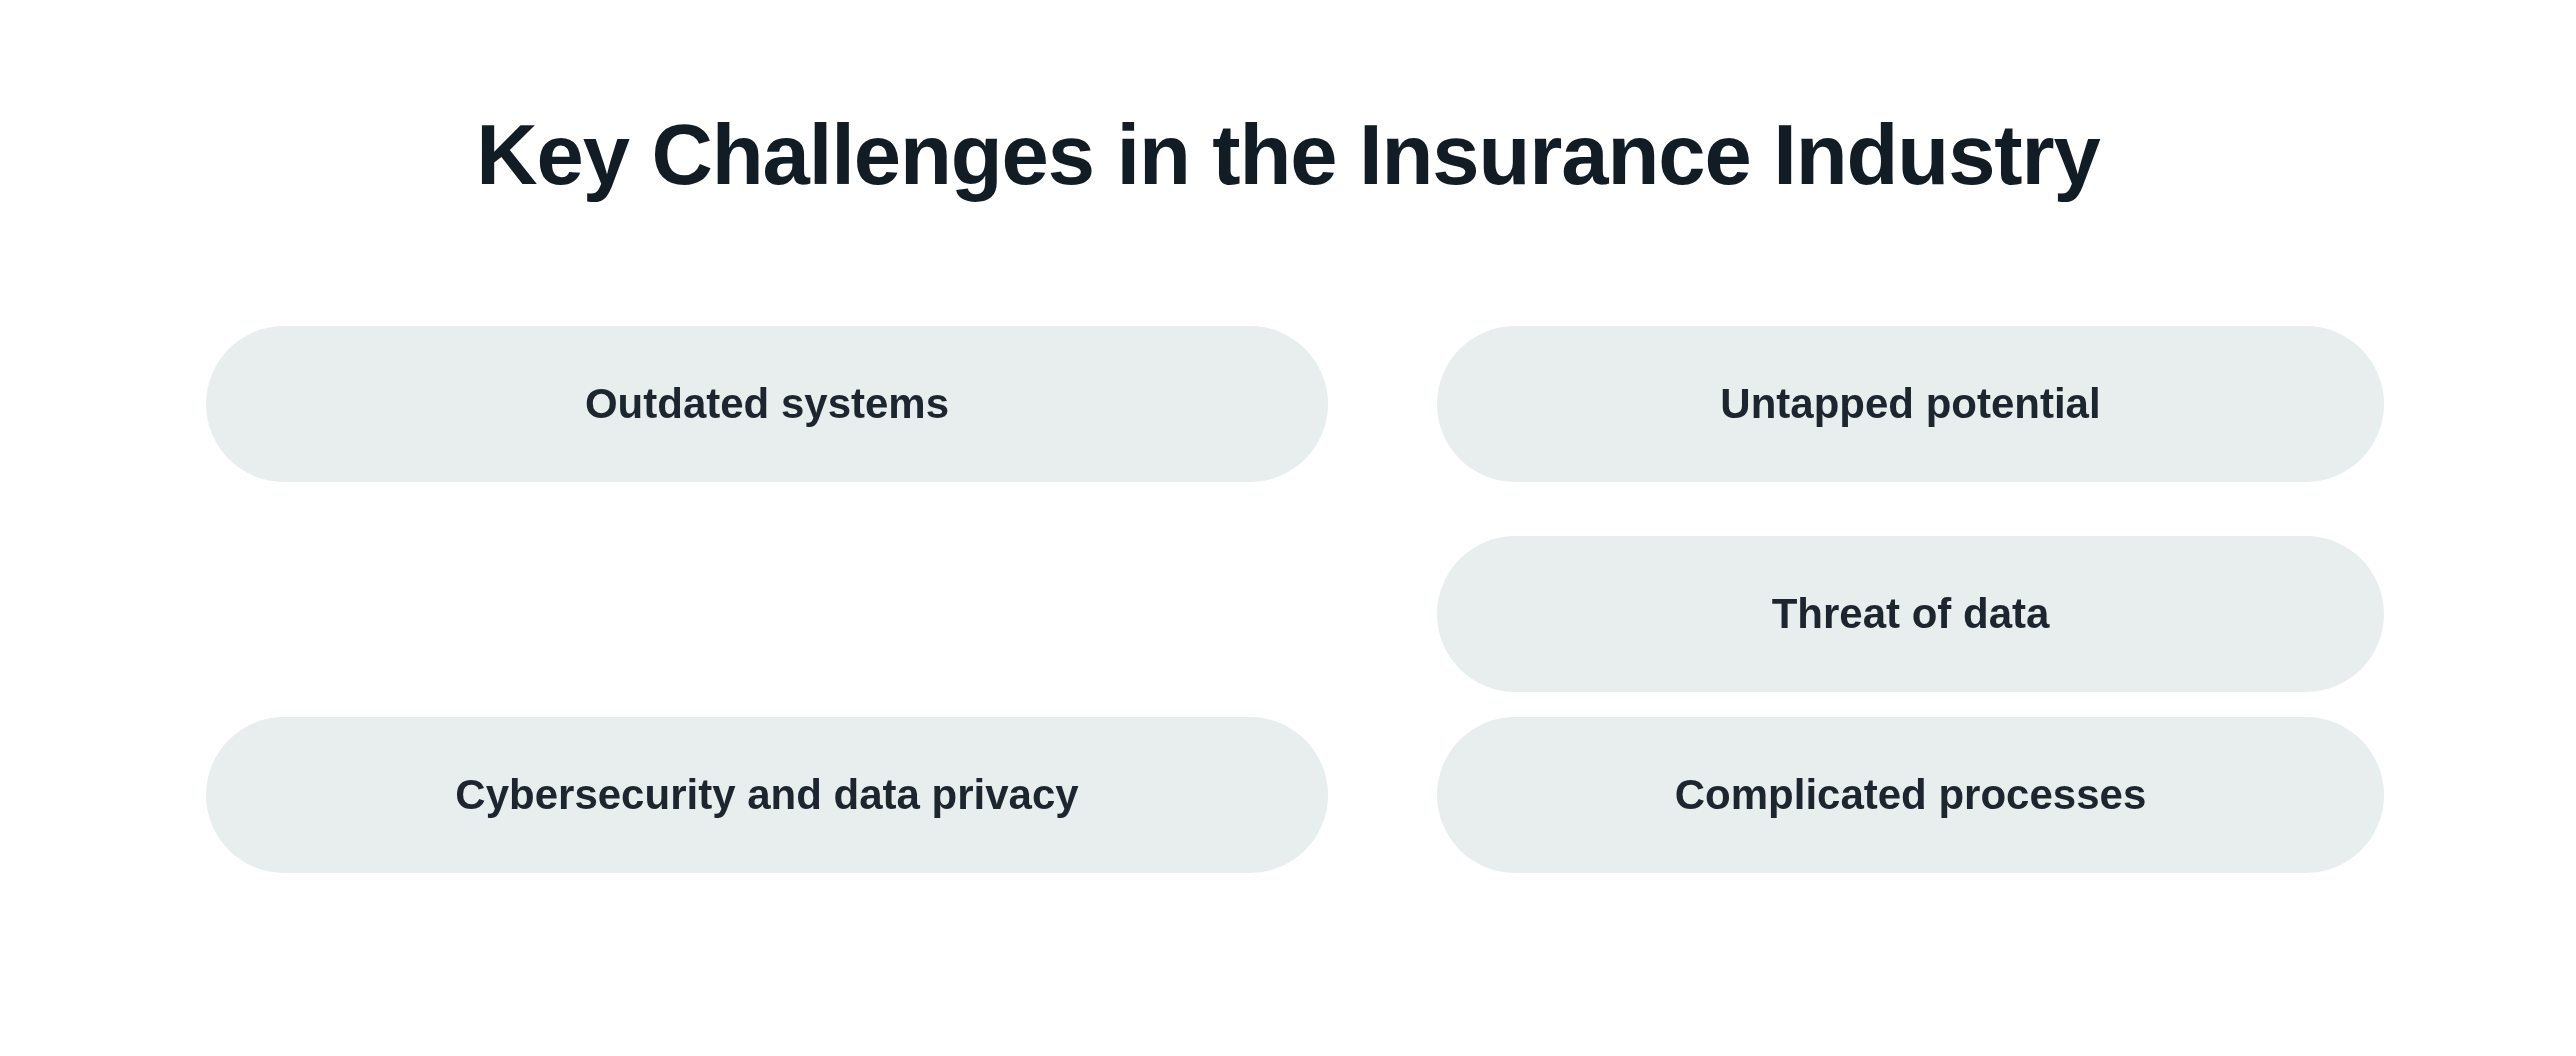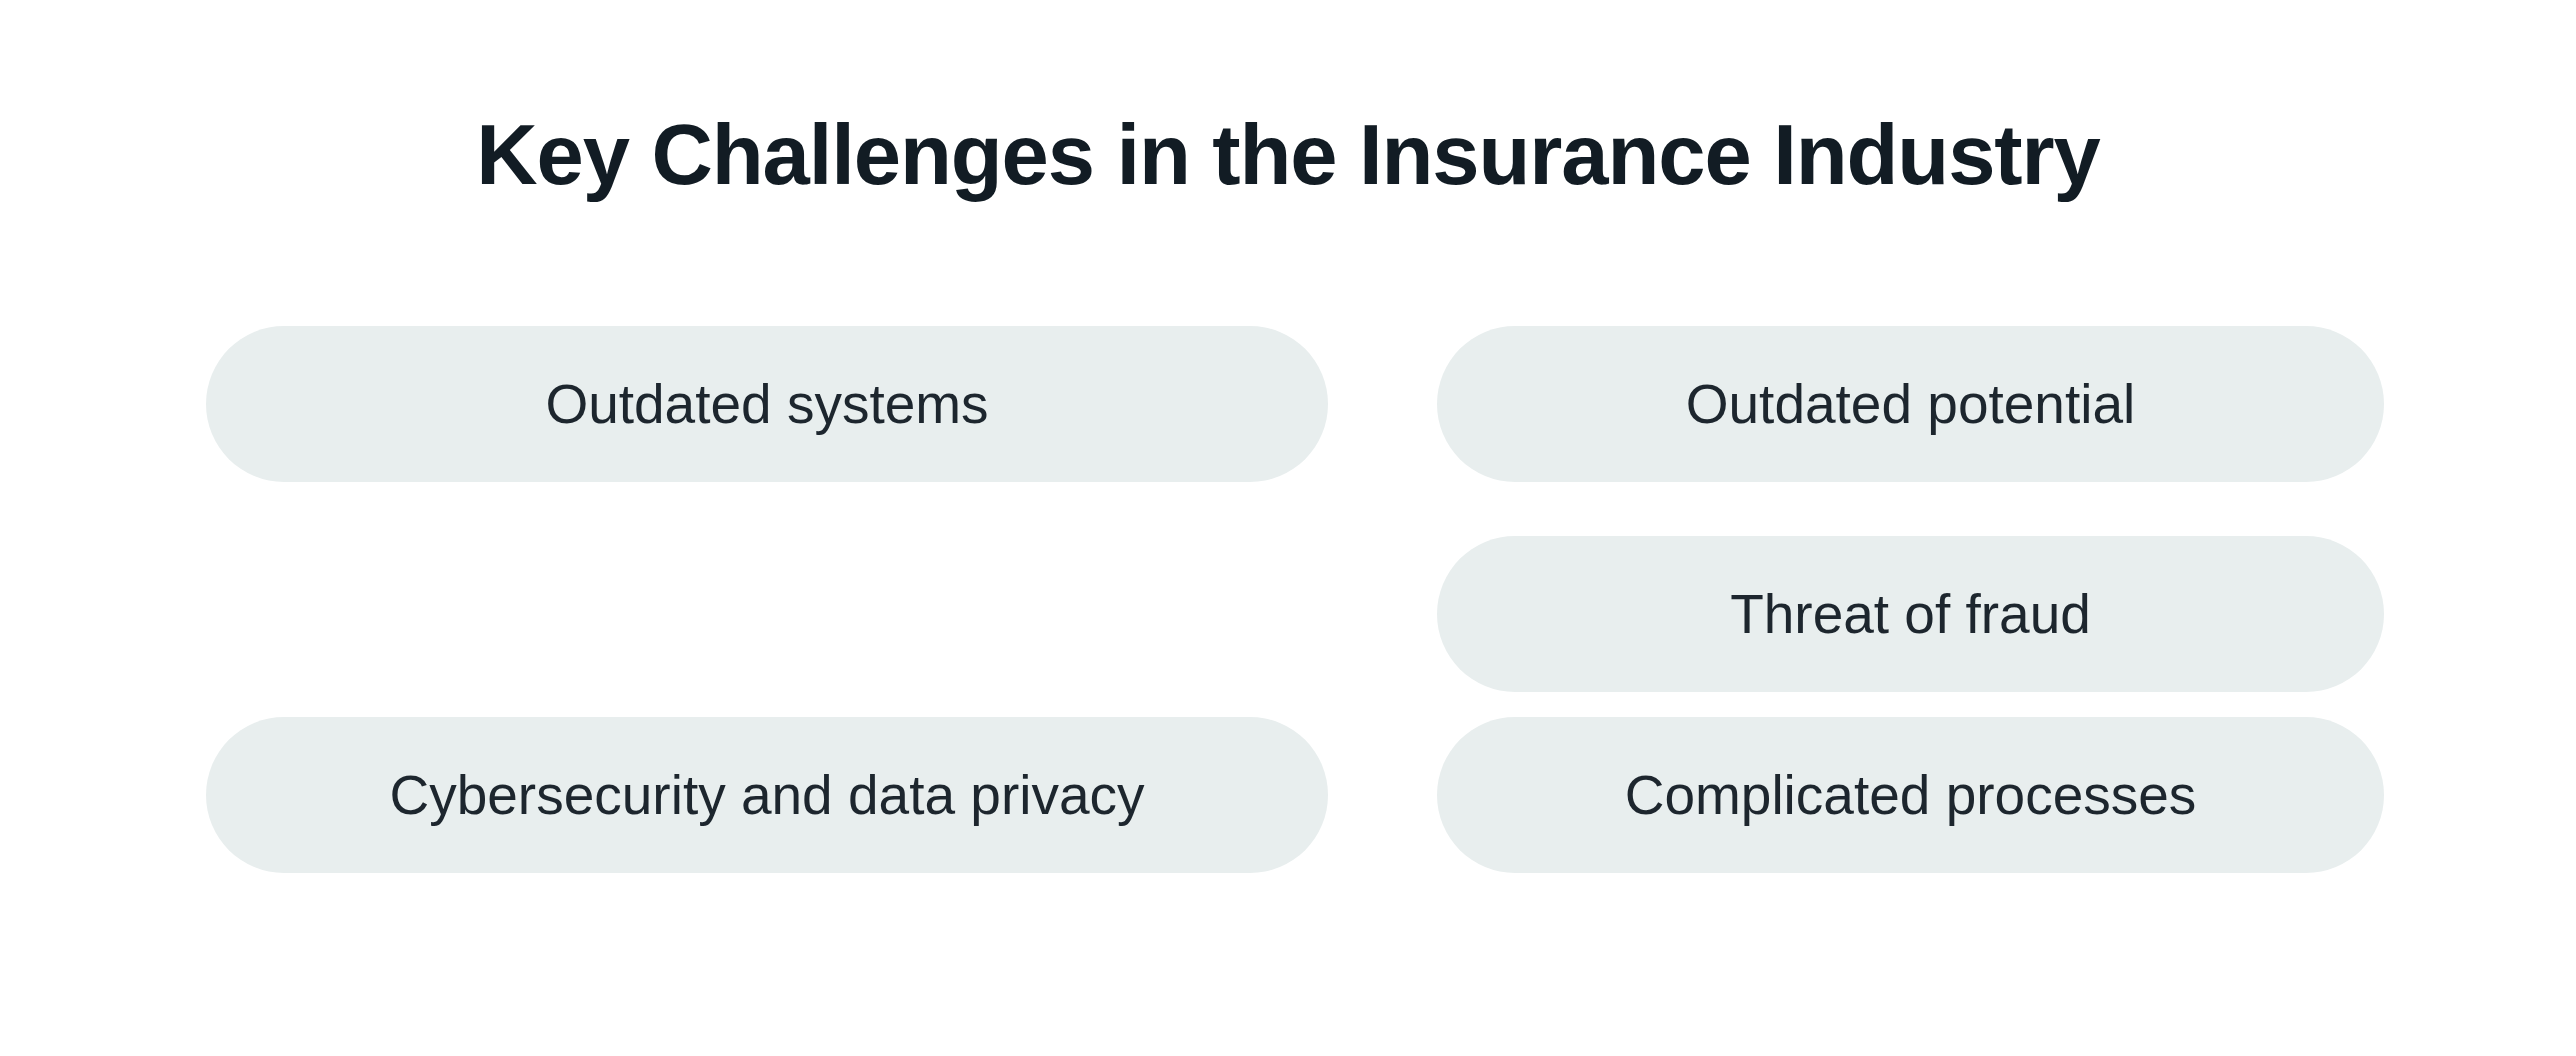--- a/index.html
+++ b/index.html
@@ -30,22 +30,22 @@
   .pill {
     position: absolute;
     height: 156px;
     background: #e8eeee;
     border-radius: 86px;
     display: flex;
     align-items: center;
     justify-content: center;
   }
   .pill span {
-    font-size: 55px;
-    font-weight: normal;
+    font-size: 42px;
+    font-weight: bold;
     color: #1d262e;
     letter-spacing: 0;
     white-space: nowrap;
   }
   .pill-left  { left: 206px;  width: 1122px; }
   .pill-right { left: 1437px; width: 947px; }
   .row-1 { top: 326px; }
   .row-2 { top: 536px; }
   .row-3 { top: 717px; }
 </style>
@@ -59,25 +59,25 @@
   <div class="pill pill-left row-1">
     <span>Outdated systems</span>
   </div>
 
 
   <div class="pill pill-left row-3">
     <span>Cybersecurity and data privacy</span>
   </div>
 
   <div class="pill pill-right row-1">
-    <span>Outdated potential</span>
+    <span>Untapped potential</span>
   </div>
 
   <div class="pill pill-right row-2">
-    <span>Threat of fraud</span>
+    <span>Threat of data</span>
   </div>
 
   <div class="pill pill-right row-3">
     <span>Complicated processes</span>
   </div>
 
 </div>
 
 
 </body></html>

